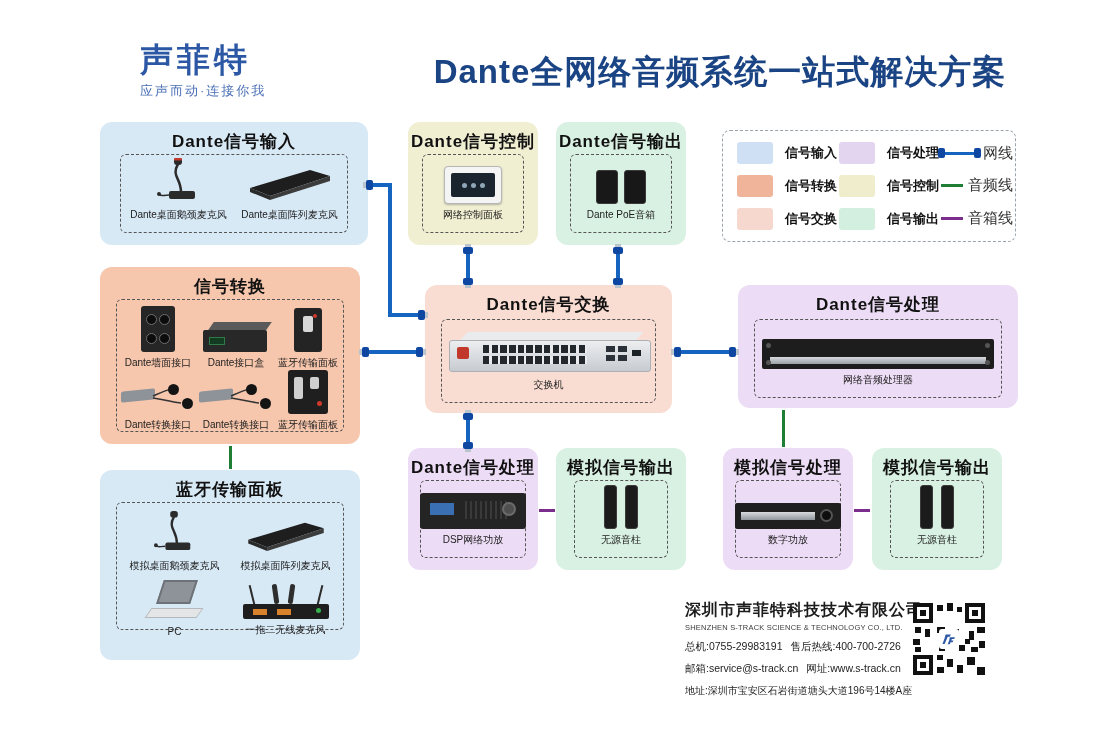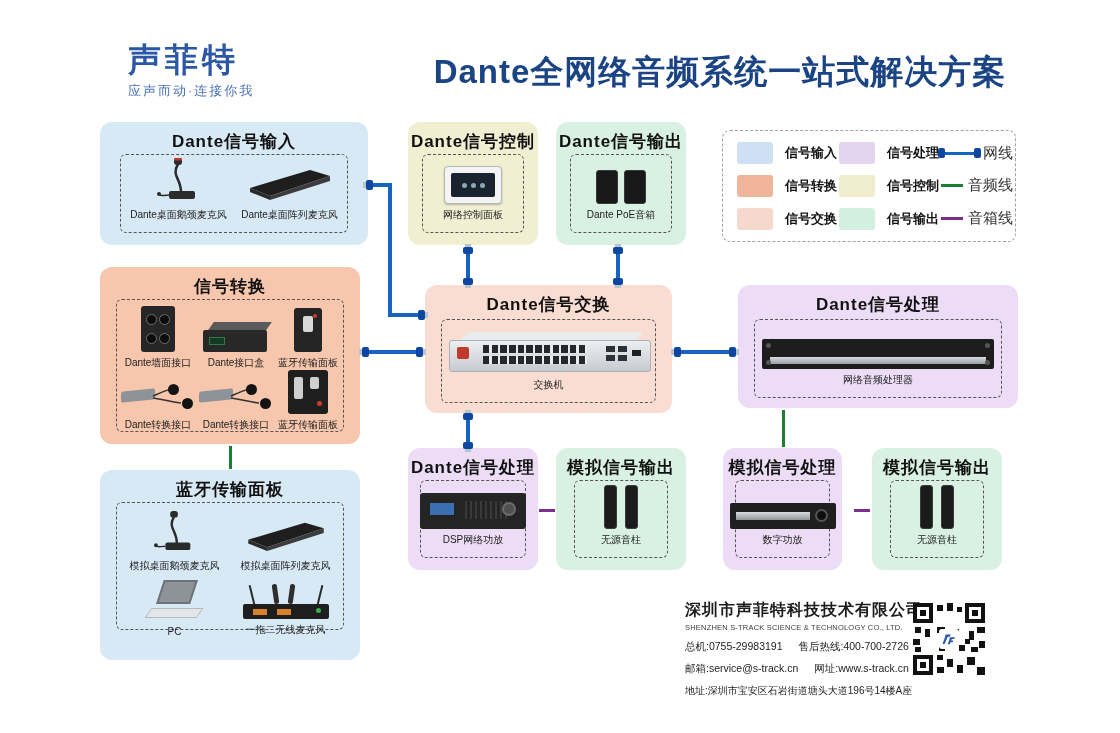--- a/index.html
+++ b/index.html
@@ -2,21 +2,21 @@
 <html><head>
 <meta charset="utf-8">
 <style>
   html,body { margin:0; padding:0; background:#ffffff; font-family:"Liberation Sans","DejaVu Sans",sans-serif; }
   .canvas { position:relative; width:1120px; height:733px; background:#ffffff; overflow:hidden; }
 
   
   .logo-wrap { position:absolute; left:118px; top:42px; display:flex; align-items:flex-start; }
   .logo-mark { width:72px; display:flex; flex-direction:column; align-items:center; }
   .logo-sub { font-size:11px; font-weight:bold; color:#1d4886; letter-spacing:1.5px; border-top:3px solid #2b57a5; padding-top:2px; margin-top:1px; white-space:nowrap; }
-  .logo-texts { margin-left:10px; }
+  .logo-texts { margin-left:22px; }
   .logo-brand { font-size:33px; font-weight:bold; color:#2b57a5; letter-spacing:4px; line-height:36px; }
   .logo-tagline { font-size:13px; color:#4a6fb5; letter-spacing:2px; margin-top:4px; }
   .main-title { position:absolute; left:430px; top:50px; width:580px; text-align:center; font-size:33px; font-weight:bold; color:#1b4484; letter-spacing:1px; }
 
   
   .box { position:absolute; border-radius:12px; }
   .box-title { text-align:center; font-weight:bold; font-size:17px; color:#111; padding-top:8px; letter-spacing:1px; }
   .inner { position:absolute; border:1.5px dashed #555; border-radius:6px; }
   .bg-blue   { background:#d8e9f6; }
   .bg-cream  { background:#f1efd2; }
@@ -99,21 +99,21 @@
   .col-spk { width:11px; height:42px; background:#1b1b1b; border-radius:3px; border:1px solid #3c3c3c; }
   .digamp { position:relative; width:106px; height:26px; }
   .digamp .body { position:absolute; inset:0; background:#1f1f1f; border-radius:2px; }
   .digamp .band { position:absolute; left:6px; right:26px; top:9px; height:8px; background:linear-gradient(#d9dcdf,#8f959b); }
   .digamp .knob { position:absolute; right:8px; top:6px; width:13px; height:13px; border-radius:50%; background:#0e0e0e; border:2px solid #555; box-sizing:border-box; }
 
   
   .footer { position:absolute; left:685px; top:600px; width:230px; }
   .company-cn { font-size:16px; font-weight:bold; color:#1c1c1c; letter-spacing:1px; white-space:nowrap; }
   .company-en { font-size:7.5px; color:#3a3a3a; margin-top:2px; letter-spacing:.2px; white-space:nowrap; }
-  .f-row { display:flex; gap:16px; font-size:10.5px; color:#222; margin-top:8px; white-space:nowrap; }
+  .f-row { display:flex; gap:8px; font-size:10.5px; color:#222; margin-top:8px; white-space:nowrap; }
   .f-row.addr { font-size:10px; }
   .qr { position:absolute; left:913px; top:603px; width:72px; height:72px; }
   .qr-center { position:absolute; left:26px; top:26px; width:20px; height:20px; background:#fff; border-radius:3px; display:flex; align-items:center; justify-content:center; }
 </style>
 </head>
 <body>
 
 <div class="canvas">
 
   <div class="logo-wrap">
@@ -400,21 +400,21 @@
           <span class="ic columns">
             <span class="col-spk"></span>
               <span class="col-spk"></span>
           </span>
           <span class="dev-label">无源音柱</span>
         </div>
       </div>
     </div>
   </div>
 
-  <div class="box bg-lav" style="left:723px; top:448px; width:119px; height:122px;">
+  <div class="box bg-lav" style="left:723px; top:448px; width:130px; height:122px;">
     <div class="box-title">模拟信号处理</div>
     <div class="inner" style="left:12px; right:12px; top:32px; bottom:12px;">
       <div class="center-dev">
         <div class="device">
           <span class="ic digamp">
             <span class="body"></span>
               <span class="band"></span>
               <span class="knob"></span>
           </span>
           <span class="dev-label">数字功放</span>

